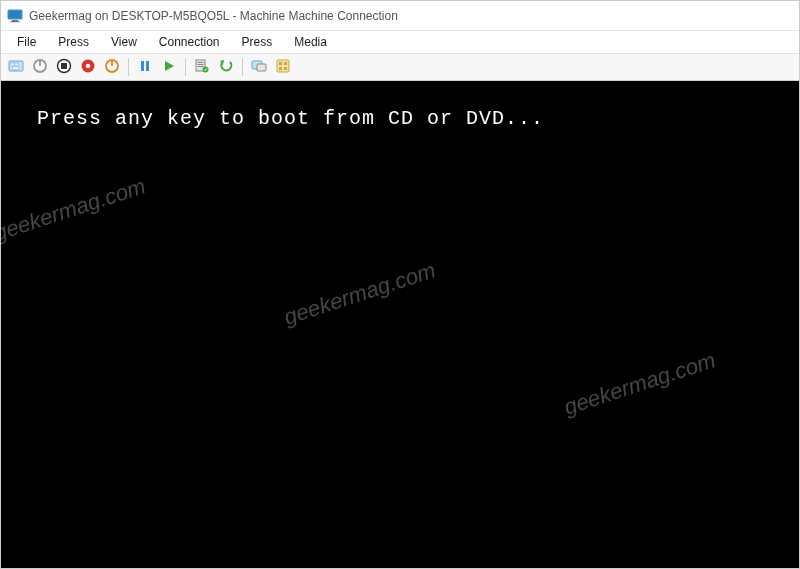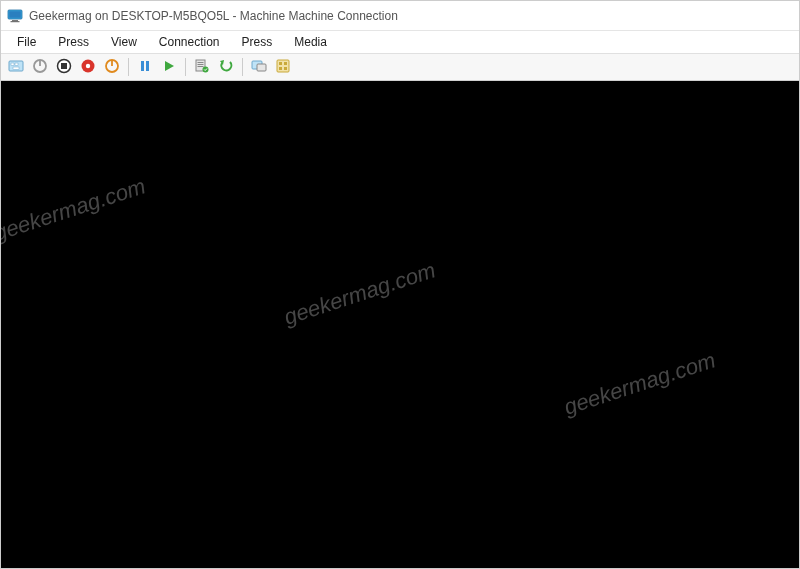--- a/index.html
+++ b/index.html
@@ -236,16 +236,17 @@
         <rect x="9" y="4" width="3" height="3" fill="#c9a93a"></rect>
         <rect x="4" y="9" width="3" height="3" fill="#c9a93a"></rect>
         <rect x="9" y="9" width="3" height="3" fill="#c9a93a"></rect>
       </svg>
     </span>
   </div>
 
 </div>
 
 <div class="vm-viewport">
+  <div class="vm-text">Press any key to boot from CD or DVD...</div>
   <div class="wm wm1">geekermag.com</div>
   <div class="wm wm2">geekermag.com</div>
   <div class="wm wm3">geekermag.com</div>
 </div>
 
 </body></html>

